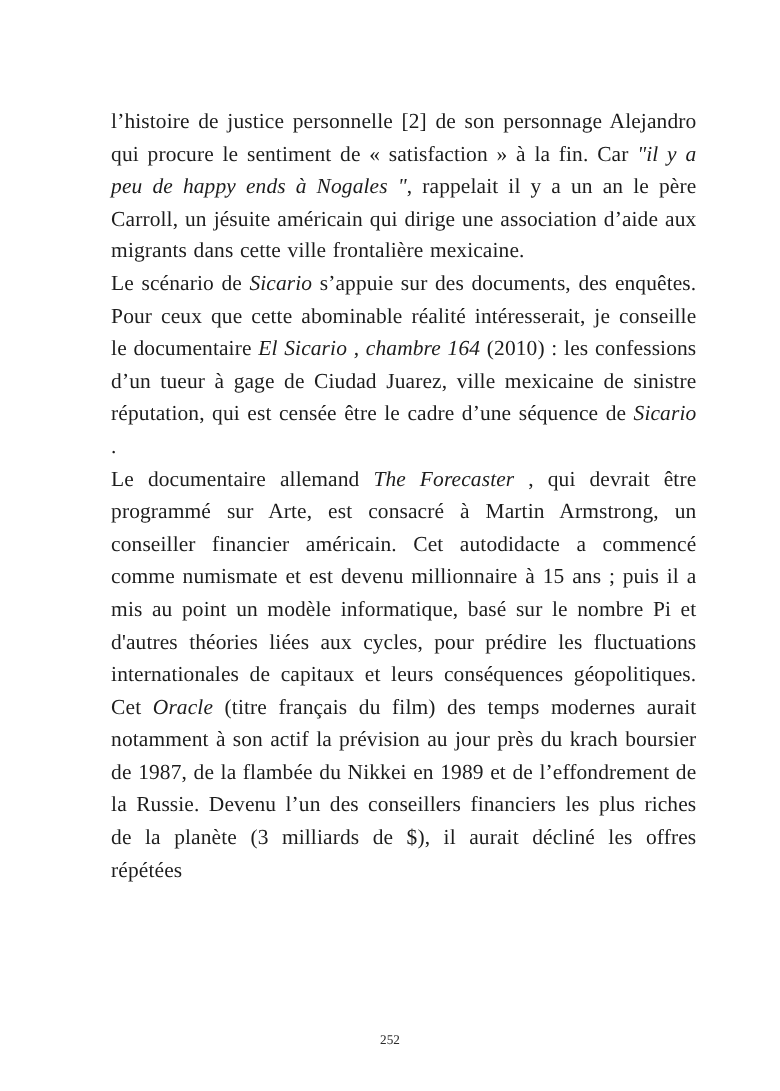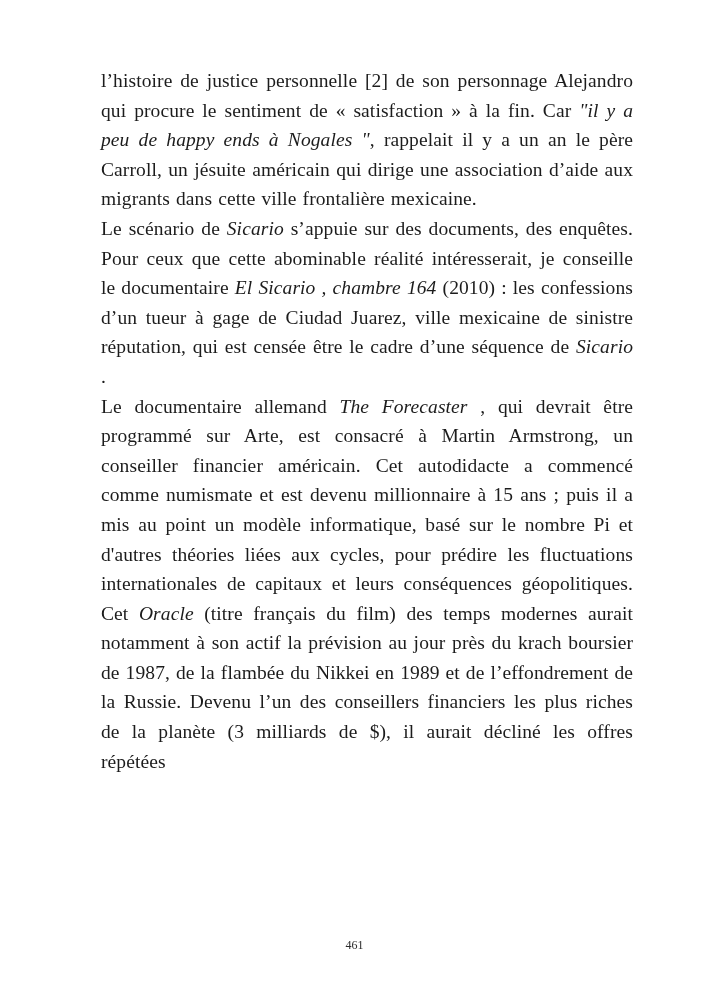--- a/index.html
+++ b/index.html
@@ -10,21 +10,21 @@
     width: 709px;
     height: 992px;
     background: #ffffff;
     position: relative;
     font-family: "Liberation Serif", serif;
     overflow: hidden;
   }
   .text-block {
     position: absolute;
     left: 101px;
-    top: 66px;
+    top: 96px;
     width: 532px;
   }
   .text-block p {
     margin: 0;
     padding: 0;
     text-align: justify;
     font-size: 19.5px;
     line-height: 29.6px;
     color: #1c1c1c;
     letter-spacing: 0.1px;
@@ -46,13 +46,13 @@
 </style>
 </head>
 <body>
 
 <div class="text-block" id="paragraphs">
     <p><span>l’histoire de justice personnelle [2]  de son personnage Alejandro qui procure le sentiment de « satisfaction » à la fin. Car </span><i>"il y a peu de happy ends à Nogales "</i><span>, rappelait il y a un an le père Carroll, un jésuite américain qui dirige une association d’aide aux migrants dans cette ville frontalière mexicaine.</span></p>
     <p><span>Le scénario de </span><i>Sicario</i><span> s’appuie sur des documents, des enquêtes. Pour ceux que cette abominable réalité intéresserait, je conseille le documentaire </span><i>El Sicario , chambre 164 </i><span> (2010) : les confessions d’un tueur à gage de Ciudad Juarez, ville mexicaine de sinistre réputation, qui est censée être le cadre d’une séquence de </span><i>Sicario</i><span> .</span></p>
     <p><span>Le documentaire allemand </span><i>The Forecaster </i><span> , qui devrait être programmé sur Arte, est consacré à Martin Armstrong, un conseiller financier américain. Cet autodidacte a commencé comme numismate et est devenu millionnaire à 15 ans ; puis il a mis au point un modèle informatique, basé sur le nombre Pi et d'autres théories liées aux cycles, pour prédire les fluctuations internationales de capitaux et leurs conséquences géopolitiques. Cet </span><i>Oracle</i><span> (titre français du film) des temps modernes aurait notamment à son actif la prévision au jour près du krach boursier de 1987, de la flambée du Nikkei en 1989 et de l’effondrement de la Russie. Devenu l’un des conseillers financiers les plus riches de la planète (3 milliards de $), il aurait décliné les offres répétées</span></p>
   </div>
 
-<div class="page-number">461</div>
+<div class="page-number">252</div>
 
 </body></html>

